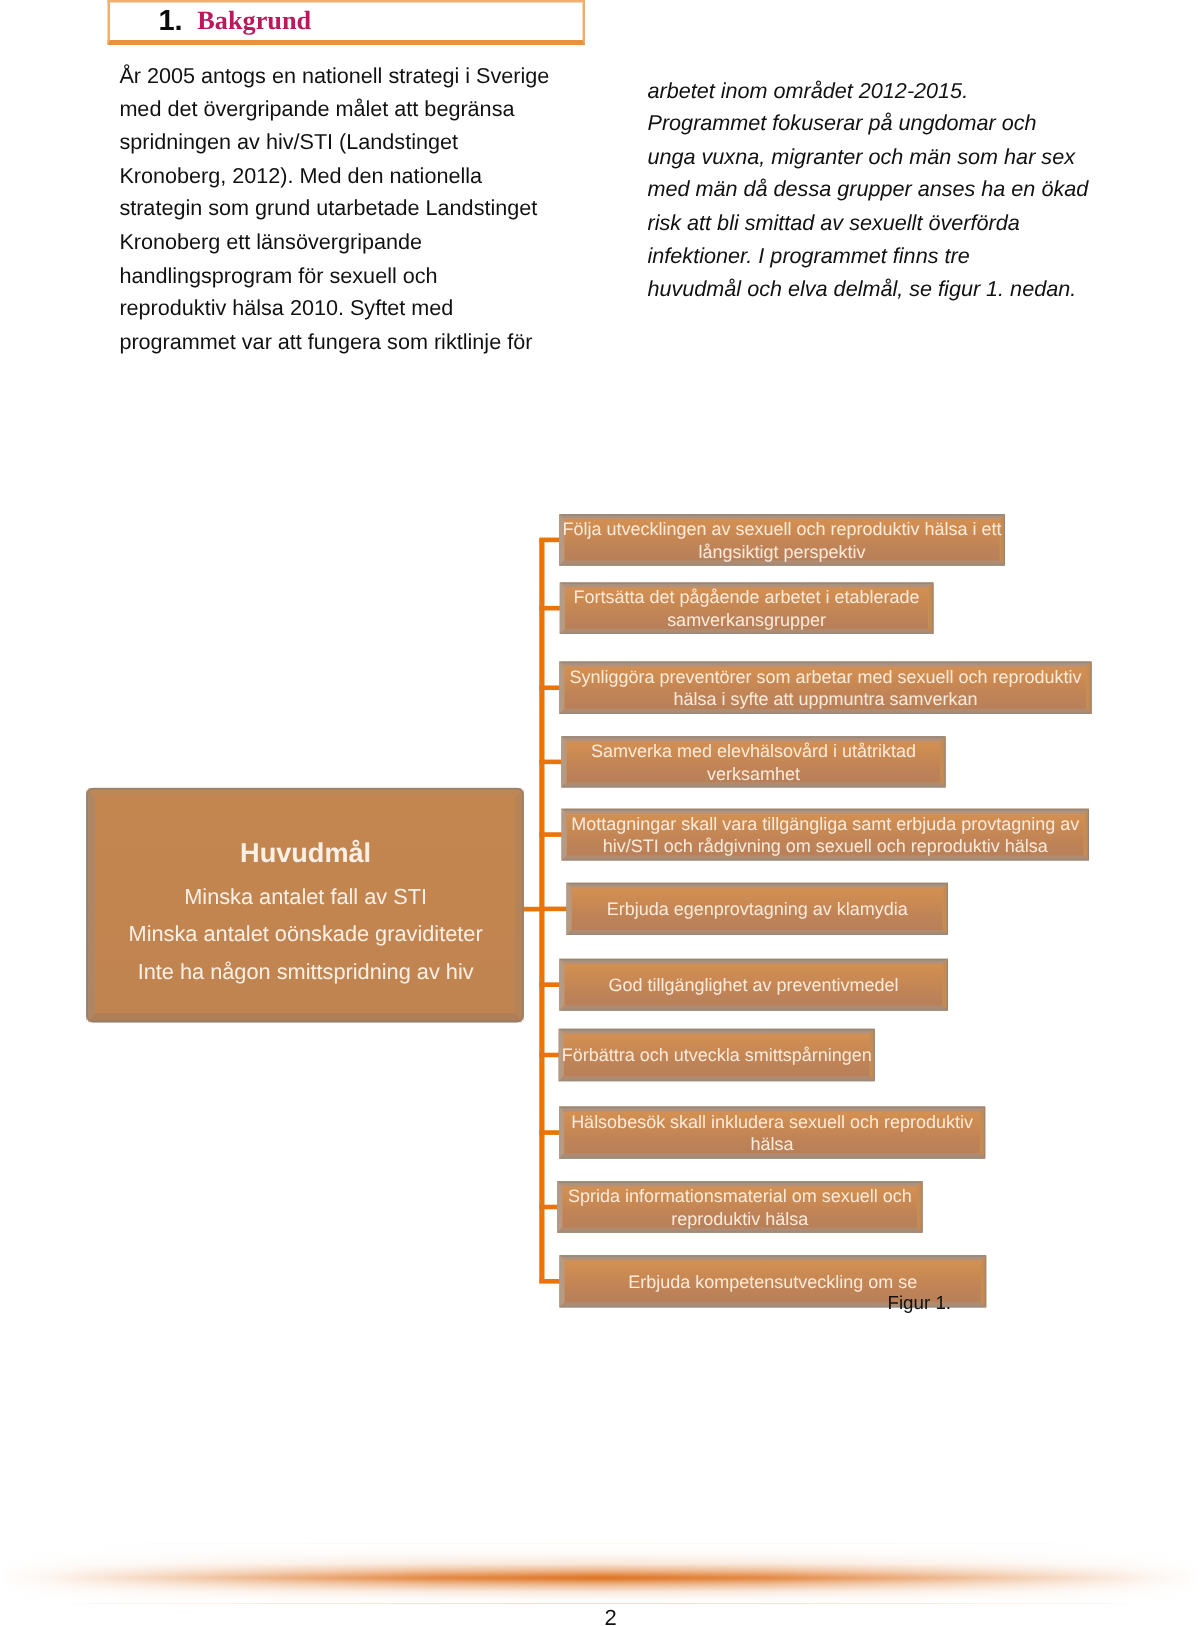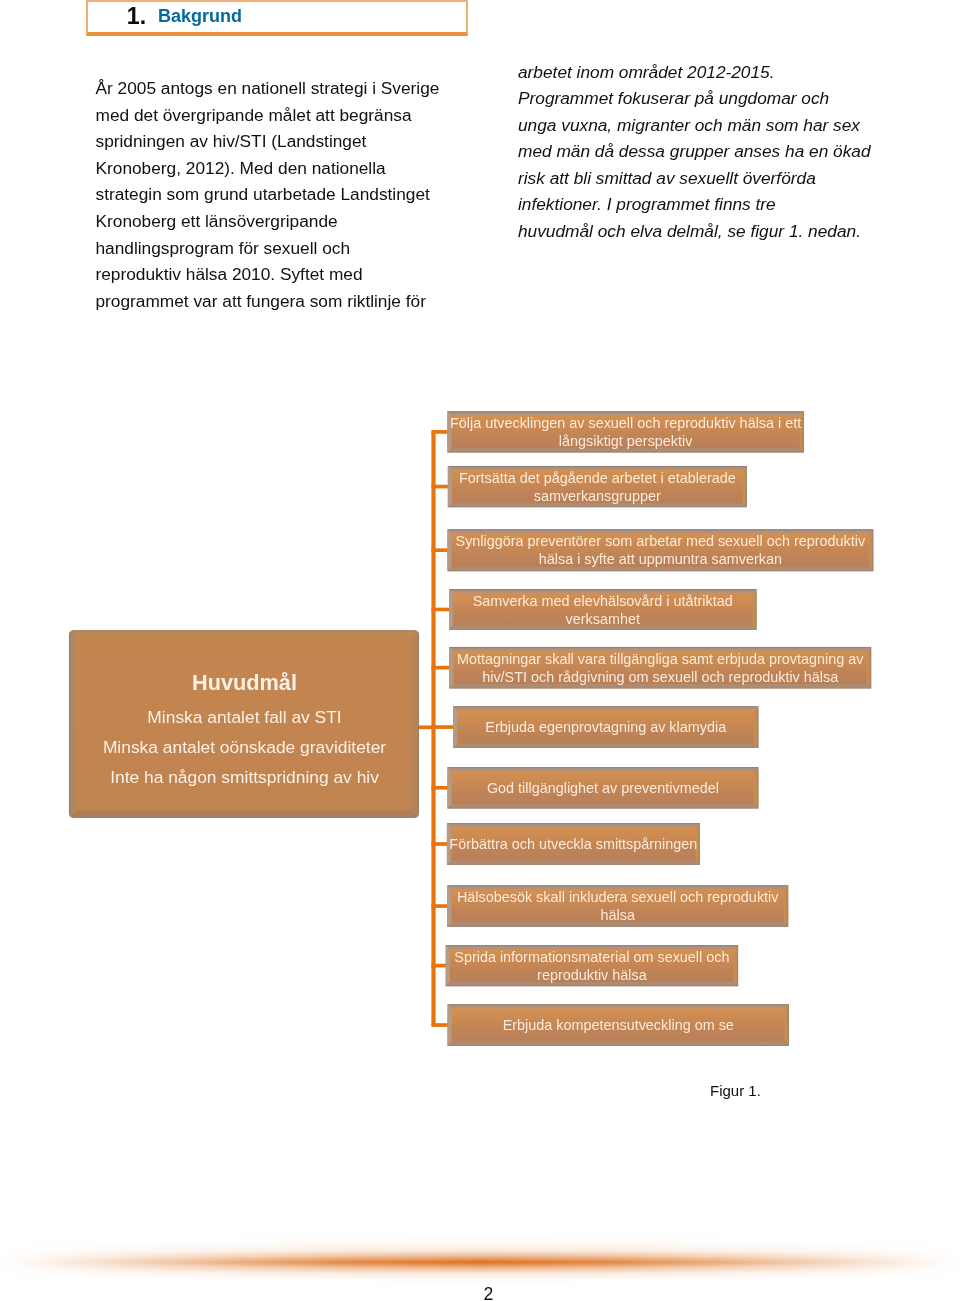--- a/index.html
+++ b/index.html
@@ -1,27 +1,27 @@
 <!DOCTYPE html>
 <html><head>
 <meta charset="utf-8">
 <title>Bakgrund</title>
 <style>
   html,body{margin:0;padding:0;}
   body{width:960px;height:1301px;background:#ffffff;font-family:"Liberation Sans",sans-serif;position:relative;overflow:hidden;}
   .page{position:absolute;left:0;top:0;width:960px;height:1301px;}
   .heading-box{position:absolute;left:86.2px;top:-0.4px;width:381.5px;height:36.2px;box-sizing:border-box;background:#ffffff;border:2px solid #EEAF72;border-bottom:4px solid #E8923F;}
   .heading-num{position:absolute;left:126.8px;top:3.8px;font-size:23.2px;line-height:24px;font-weight:bold;color:#0b0b0b;}
-  .heading-title{position:absolute;left:157.9px;top:3.8px;font-size:18px;line-height:24px;font-weight:bold;color:#0369a1;}
+  .heading-title{position:absolute;left:157.9px;top:3.8px;font-size:21px;line-height:24px;font-weight:bold;color:#be185d;font-family:Liberation Serif, serif;}
   .col{position:absolute;font-size:17.3px;line-height:26.6px;color:#111111;}
-  .colL{left:95.5px;top:75px;}
+  .colL{left:95.5px;top:47px;}
   .colR{left:518px;top:58.5px;font-style:italic;}
   #figsvg{position:absolute;left:0;top:0;}
   #figsvg text{font-family:"Liberation Sans",sans-serif;}
-  .figcap{position:absolute;left:710px;top:1082px;font-size:15px;color:#111;}
+  .figcap{position:absolute;left:710px;top:1034px;font-size:15px;color:#111;}
   .pagenum{position:absolute;left:8.5px;top:1286px;width:960px;text-align:center;font-size:17.6px;line-height:17.6px;color:#111;}
   #footrule{position:absolute;left:0;top:1235px;}
 </style>
 </head>
 <body>
 
 <div class="page">
   <div class="heading-box"></div>
   <div class="heading-num">1.</div>
   <div class="heading-title">Bakgrund</div>

